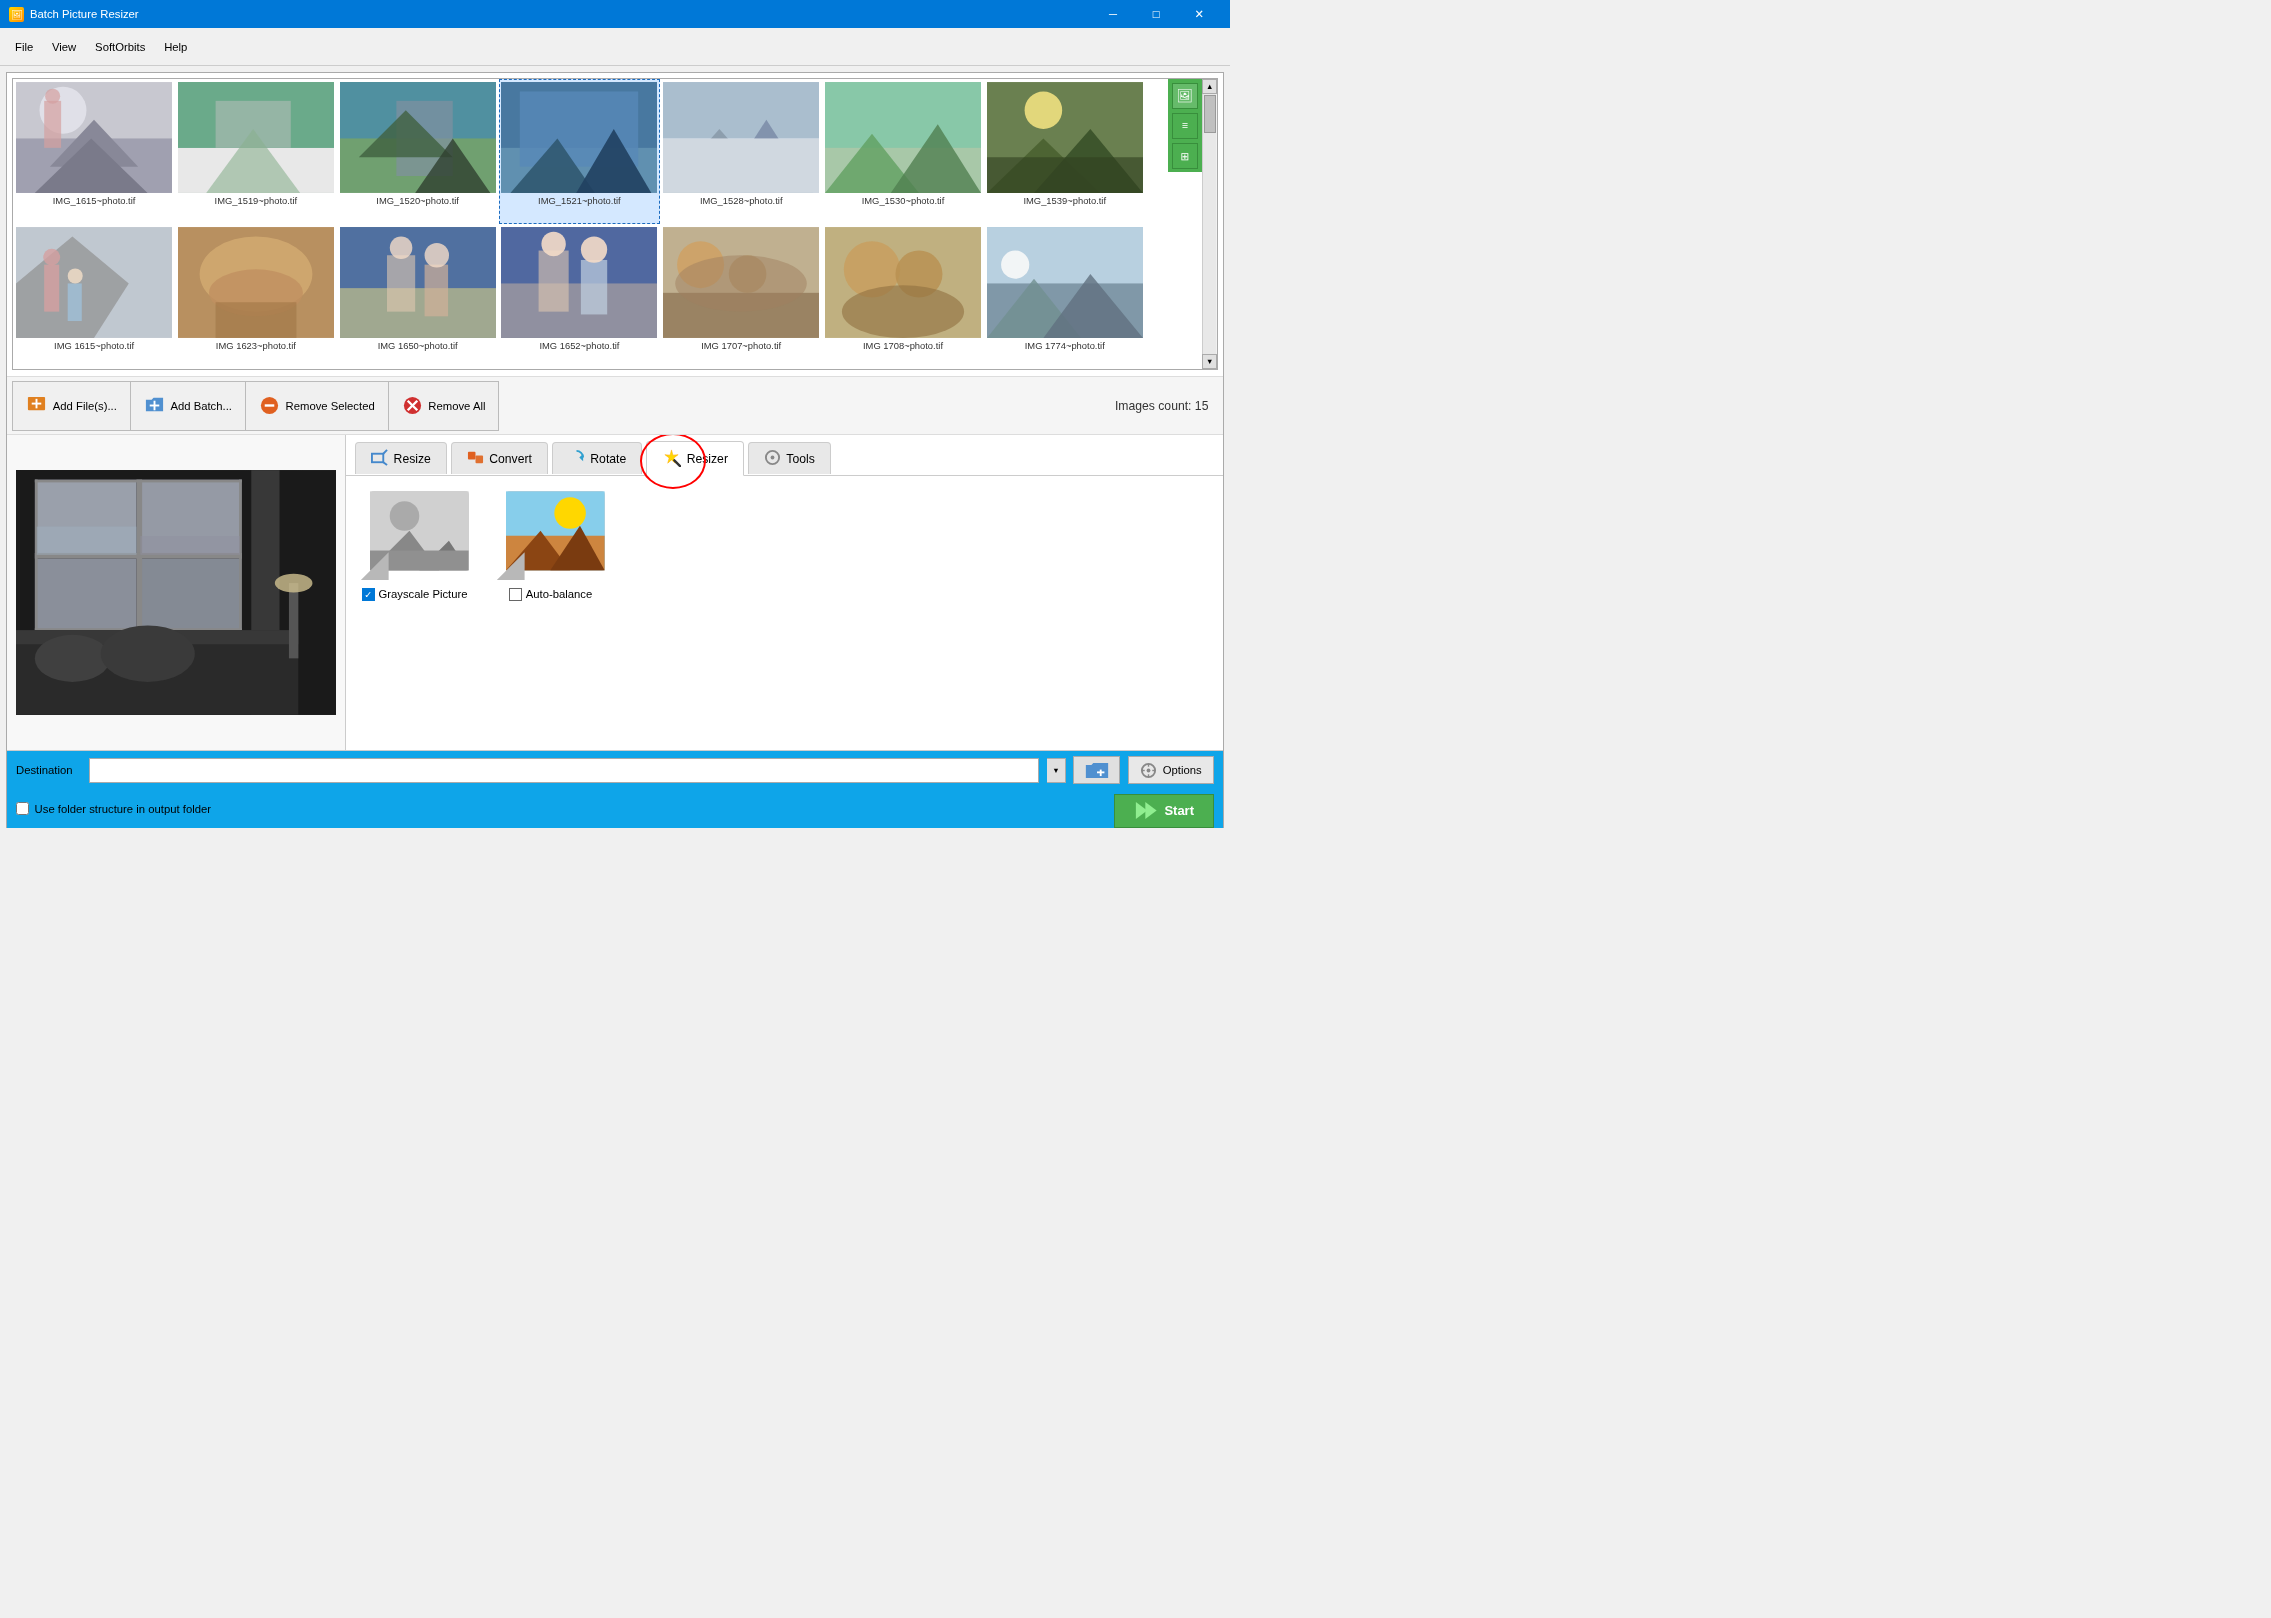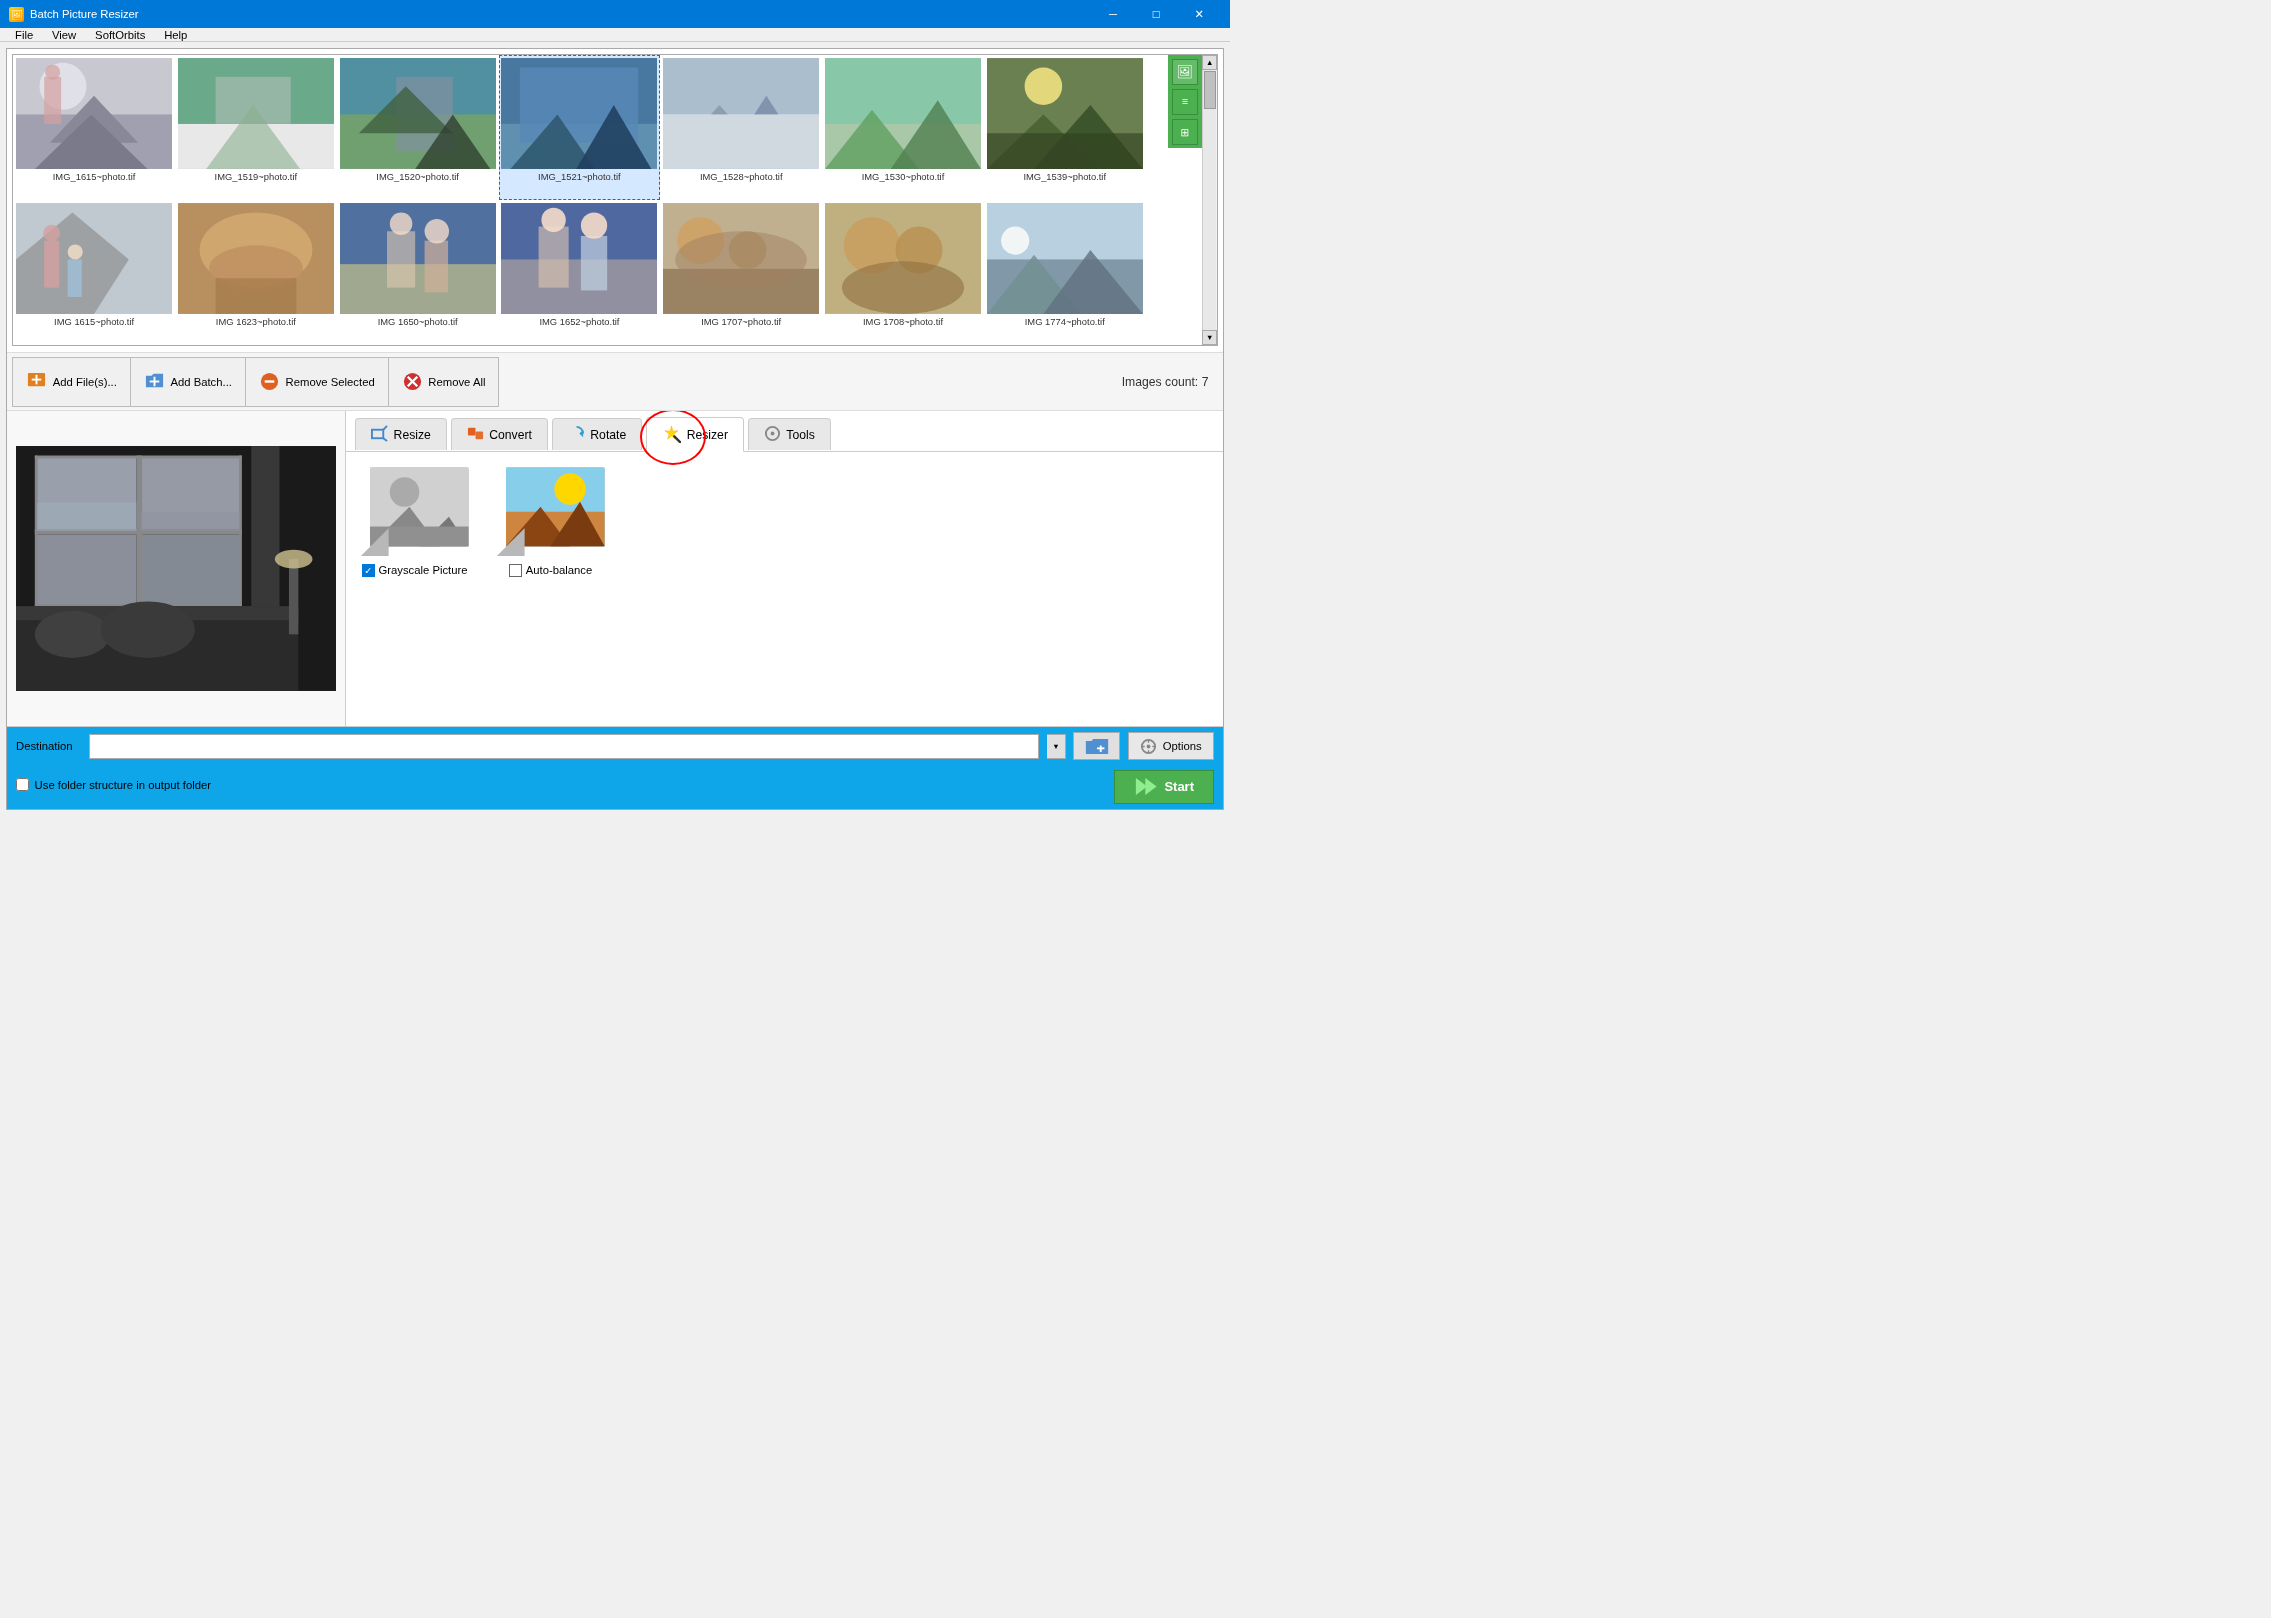--- a/index.html
+++ b/index.html
@@ -52,21 +52,21 @@
       font-size: 11.3px;
       cursor: pointer;
       display: flex;
       align-items: center;
       justify-content: center;
     }
 
     
     .menu-bar {
       background: #f0f0f0;
-      height: 14px;
+      height: 38px;
       display: flex;
       align-items: center;
       padding: 0 7.5px;
       border-bottom: 0.9px solid #ccc;
       gap: 3.8px;
     }
     .menu-item {
       padding: 2.8px 7.5px;
       cursor: pointer;
       font-size: 11.3px;
@@ -693,21 +693,21 @@
     <button class="tool-btn">
       <div class="tool-btn-icon">
         <svg width="21" height="21" viewBox="0 0 22 22" xmlns="http://www.w3.org/2000/svg">
           <circle cx="11" cy="11" r="9" fill="#d03030"></circle>
           <line x1="6" y1="6" x2="16" y2="16" stroke="white" stroke-width="2.5"></line>
           <line x1="16" y1="6" x2="6" y2="16" stroke="white" stroke-width="2.5"></line>
         </svg>
       </div>
       <span>Remove All</span>
     </button>
-    <span class="images-count">Images count: 7</span>
+    <span class="images-count">Images count: 15</span>
   </div>
 
   <div class="content-area">
 
     <div class="preview-panel">
       <div class="preview-img">
         <svg width="320" height="245" viewBox="0 0 340 260" xmlns="http://www.w3.org/2000/svg">
 
           <rect width="340" height="260" fill="#1a1a1a"></rect>
 

